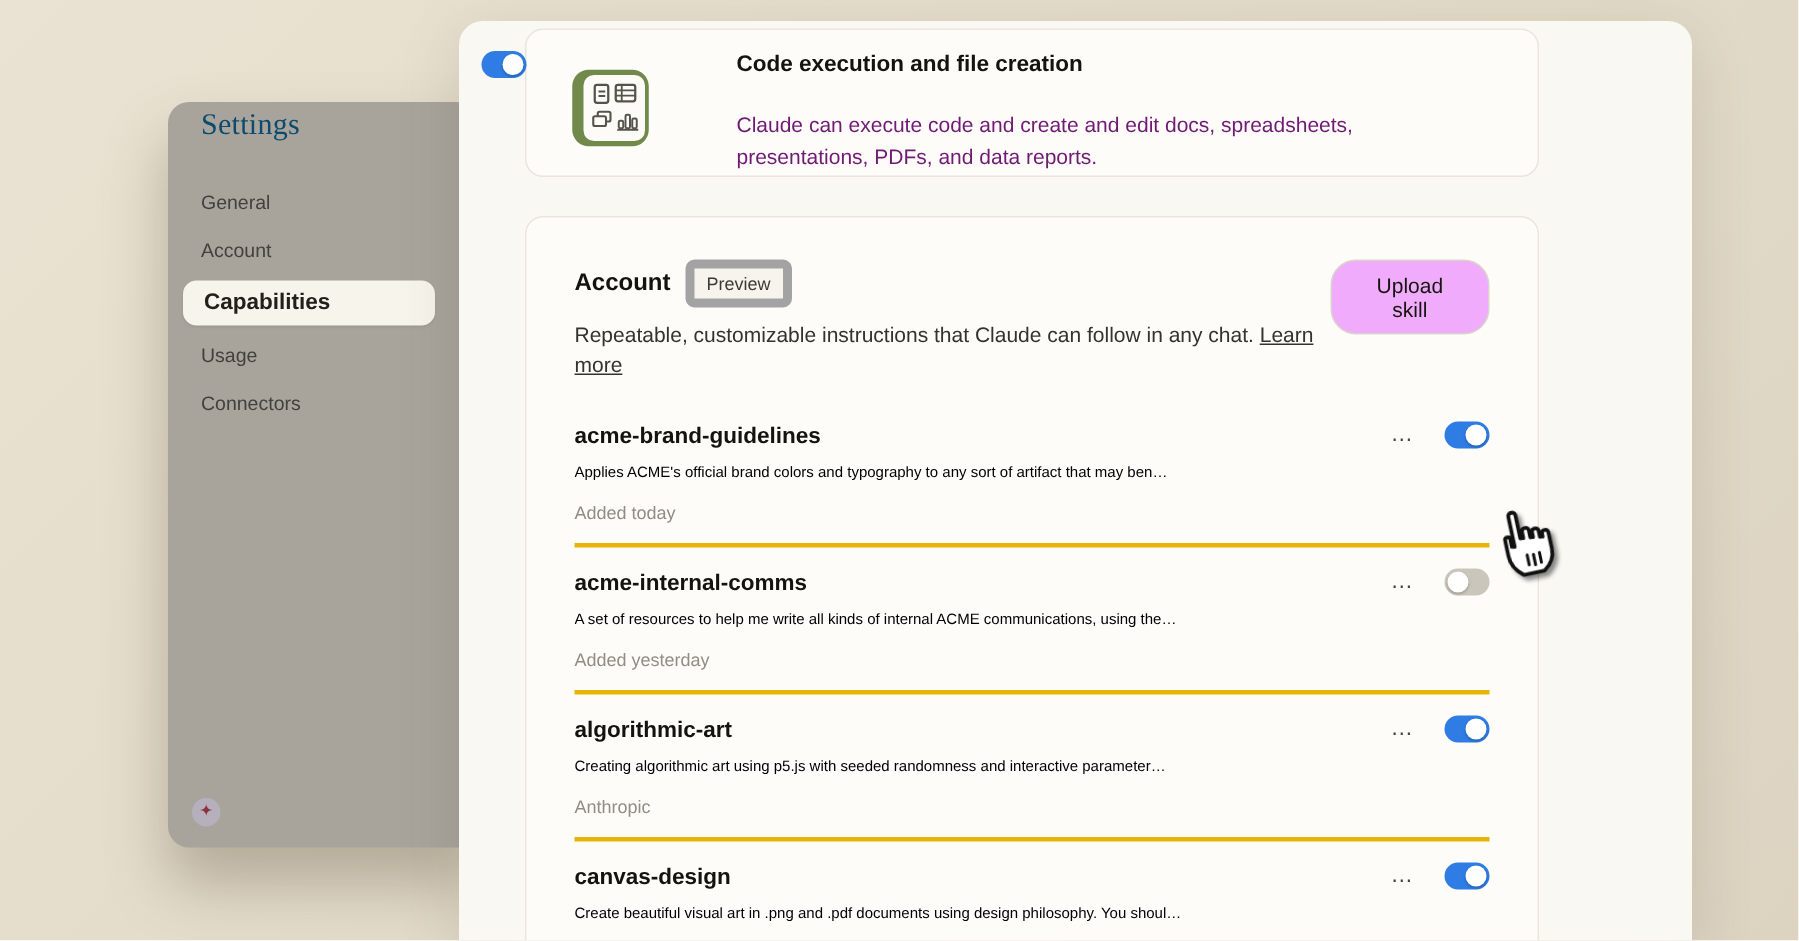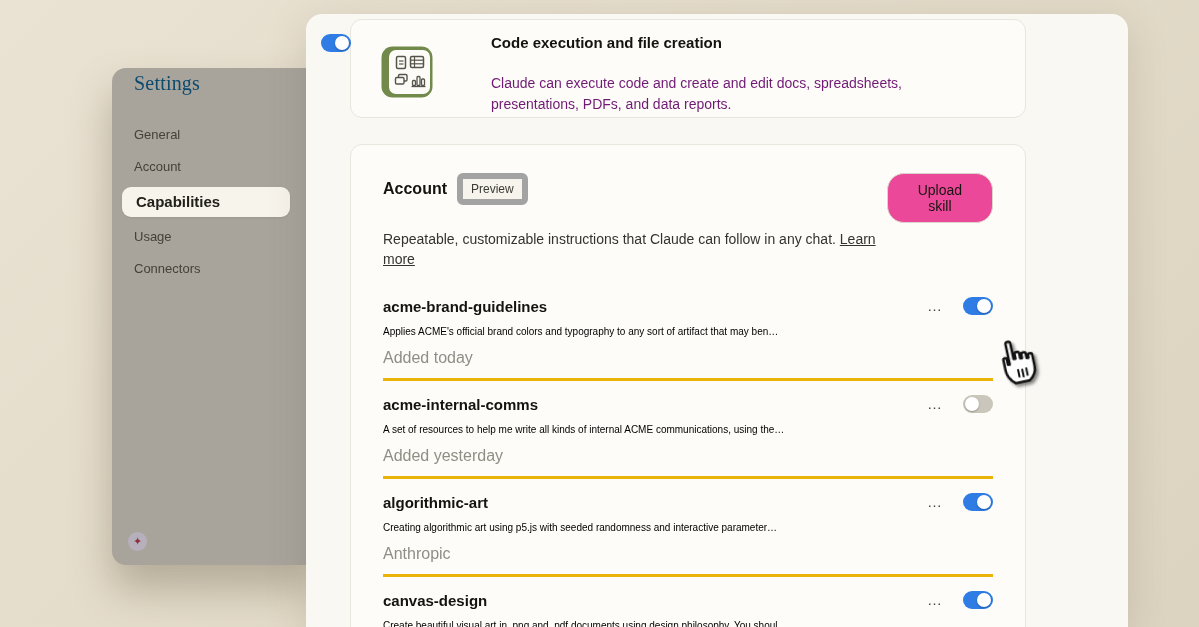--- a/index.html
+++ b/index.html
@@ -64,37 +64,37 @@
   .toggle.off .knob{left:2px;}
 
   
   .skills-header{display:flex;justify-content:space-between;align-items:flex-start;}
   .skills-title-row{display:flex;align-items:center;gap:10px;}
   .skills-title{font-size:16px;font-weight:700;color:#14130e;}
   .badge{
     font-size:12px;color:#3b3a34;background:#f6f4ed;border:6px solid #a3a3a3;
     border-radius:6px;padding:2px 8px;line-height:16px;
   }
-  .skills-subtitle{font-size:14px;color:#34332d;margin-top:24px;line-height:20px;}
+  .skills-subtitle{font-size:14px;color:#34332d;margin-top:8px;line-height:20px;}
   .skills-subtitle a{color:#34332d;text-decoration:underline;cursor:pointer;}
   .upload-btn{
     font-family:"Liberation Sans",sans-serif;
-    font-size:14px;font-weight:500;color:#16150f;background:#ec4899;
+    font-size:14px;font-weight:500;color:#16150f;background:#f0abfc;
     border:1px solid #d9d5ca;border-radius:17px;padding:8px 18px;cursor:pointer;
     line-height:16px;
   }
 
   
   .skill-list{margin-top:14px;}
   .skill-row{position:relative;padding:14px 0 13px 0;border-bottom:3px solid #eab308;}
   .skill-row:last-child{border-bottom:none;}
   .skill-name{font-size:15px;font-weight:700;color:#14130e;line-height:20px;}
   .skill-desc{font-size:10px;color:#000000;line-height:20px;margin-top:5px;width:560px;
     white-space:nowrap;overflow:hidden;}
-  .skill-meta{font-size:16px;color:#908e84;margin-top:9px;line-height:14px;}
+  .skill-meta{font-size:12px;color:#908e84;margin-top:9px;line-height:14px;}
   .row-controls{position:absolute;right:0;top:14px;display:flex;align-items:center;gap:18px;}
   .menu-btn{
     font-size:15px;color:#45443e;letter-spacing:1px;line-height:14px;cursor:pointer;
     background:none;border:none;padding:0 2px;font-family:"Liberation Sans",sans-serif;
   }
 
   
   .hand-cursor{
     position:absolute;left:994px;top:335px;width:46px;height:50px;z-index:5;
     filter:drop-shadow(2px 3px 1.5px rgba(0,0,0,.45));

